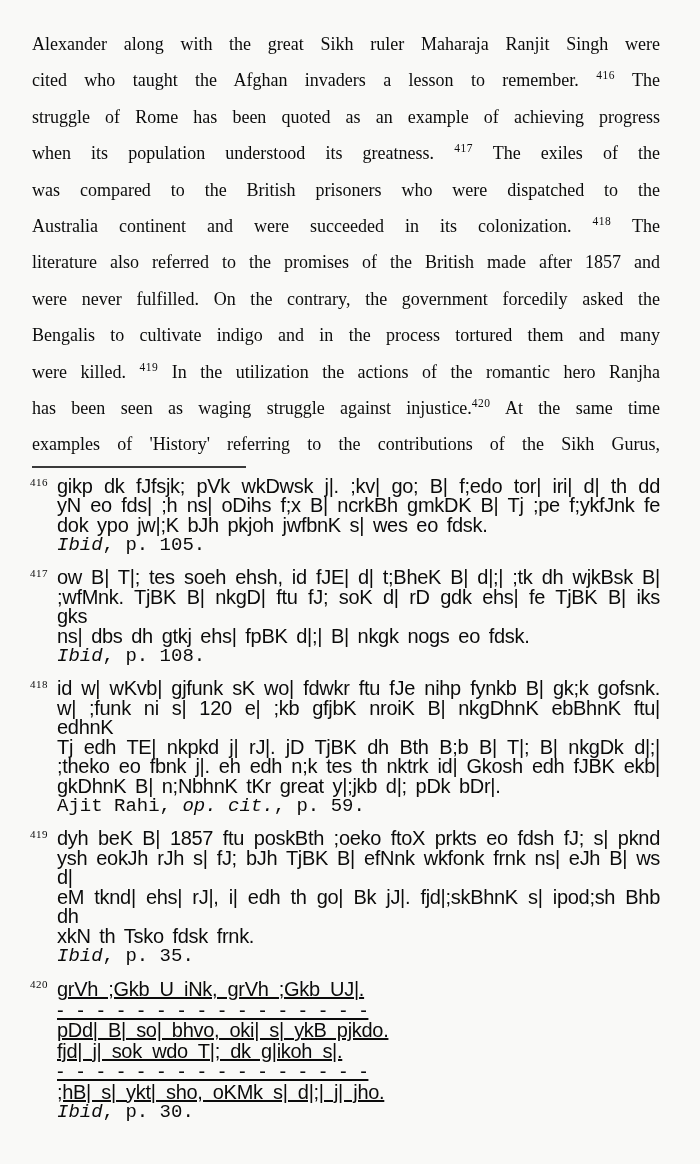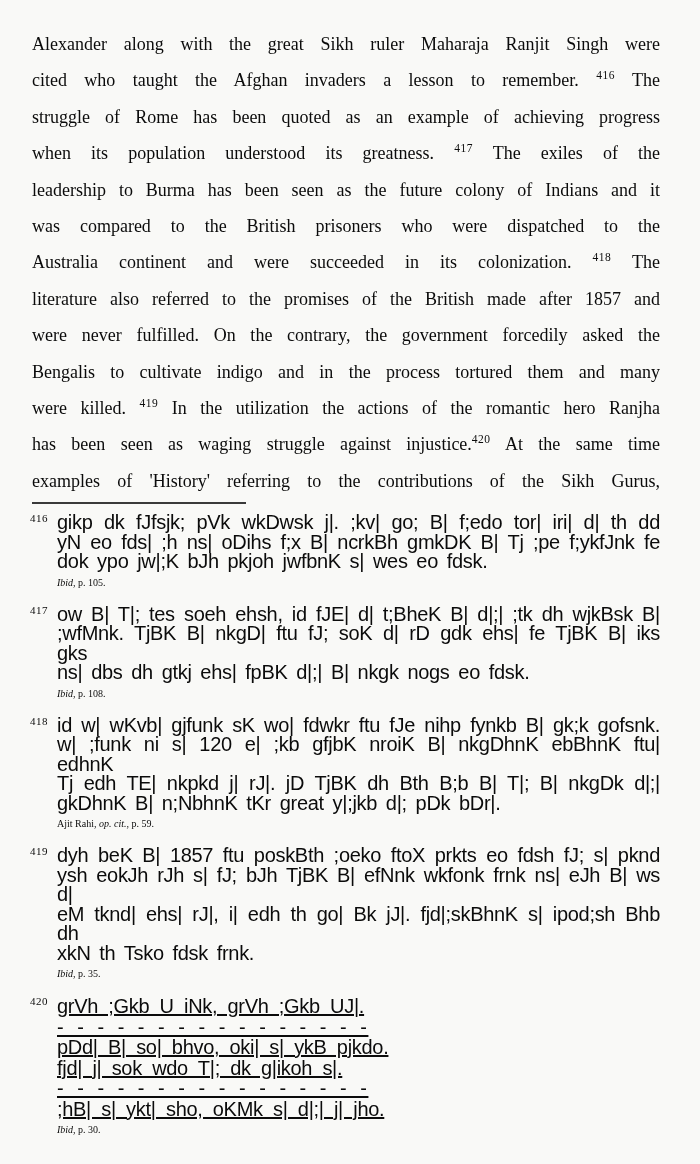--- a/index.html
+++ b/index.html
@@ -67,36 +67,35 @@
     letter-spacing:1.5px;
     word-spacing:7px;
     line-height:20.5px;
   }
   .footnote.verse .fnline{
     line-height:20.5px;
     word-spacing:5px;
     text-decoration:underline;
   }
   .fnsource{
-    font-family:Liberation Serif, serif;
-    font-size:10px;
+    font-family:Liberation Mono, monospace;
+    font-size:19px;
     line-height:21px;
   }
   .fnsource i{font-style:italic;}
 </style>
 </head>
 <body>
 
 <div class="page">
   <div class="main-text">
       <div class="mline">Alexander along with the great Sikh ruler Maharaja Ranjit Singh were</div>
       <div class="mline">cited who taught the Afghan invaders a lesson to remember. <sup>416</sup>  The</div>
       <div class="mline">struggle of Rome has been quoted as an example of achieving progress</div>
       <div class="mline">when its population understood its greatness. <sup>417</sup>  The exiles of the</div>
-      <div class="mline">leadership to Burma has been seen as the future colony of Indians and it</div>
       <div class="mline">was compared to the British prisoners who were dispatched to the</div>
       <div class="mline">Australia continent and were succeeded in its colonization. <sup>418</sup>  The</div>
       <div class="mline">literature also referred to the promises of the British made after 1857 and</div>
       <div class="mline">were never fulfilled.  On the contrary, the government forcedily asked the</div>
       <div class="mline">Bengalis to cultivate indigo and in the process tortured them and many</div>
       <div class="mline">were killed. <sup>419</sup>  In the utilization the actions of the romantic hero Ranjha</div>
       <div class="mline">has been seen as waging struggle against injustice.<sup>420</sup>  At the same time</div>
       <div class="mline">examples of 'History' referring to the contributions of the Sikh Gurus,</div>
     </div>
   <hr class="fn-sep">
@@ -113,20 +112,21 @@
         <div class="fnline just">ow B| T|; tes soeh ehsh, id fJE| d| t;BheK B| d|;| ;tk dh wjkBsk B|</div>
         <div class="fnline just">;wfMnk. TjBK B| nkgD| ftu fJ; soK d| rD gdk ehs| fe TjBK B| iks gks</div>
         <div class="fnline">ns| dbs dh gtkj ehs| fpBK d|;| B| nkgk nogs eo fdsk.</div>
         <div class="fnsource"><i>Ibid</i>, p. 108.</div>
       </div>
       <div class="footnote">
         <span class="fn-num">418</span>
         <div class="fnline just">id w| wKvb| gjfunk sK wo| fdwkr ftu fJe nihp fynkb B| gk;k gofsnk.</div>
         <div class="fnline just">w| ;funk ni s| 120 e| ;kb gfjbK nroiK B| nkgDhnK ebBhnK ftu| edhnK</div>
         <div class="fnline just">Tj edh TE| nkpkd j| rJ|. jD TjBK dh Bth B;b B| T|; B| nkgDk d|;|</div>
+        <div class="fnline just">;theko eo fbnk j|. eh edh n;k tes th nktrk id| Gkosh edh fJBK ekb|</div>
         <div class="fnline">gkDhnK B| n;NbhnK tKr great y|;jkb d|; pDk bDr|.</div>
         <div class="fnsource">Ajit Rahi, <i>op. cit.</i>, p. 59.</div>
       </div>
       <div class="footnote">
         <span class="fn-num">419</span>
         <div class="fnline just">dyh beK B| 1857 ftu poskBth ;oeko ftoX prkts eo fdsh fJ; s| pknd</div>
         <div class="fnline just">ysh eokJh rJh s| fJ; bJh TjBK B| efNnk wkfonk frnk ns| eJh B| ws d|</div>
         <div class="fnline just">eM tknd| ehs| rJ|, i| edh th go| Bk jJ|. fjd|;skBhnK s| ipod;sh Bhb dh</div>
         <div class="fnline">xkN th Tsko fdsk frnk.</div>
         <div class="fnsource"><i>Ibid</i>, p. 35.</div>

